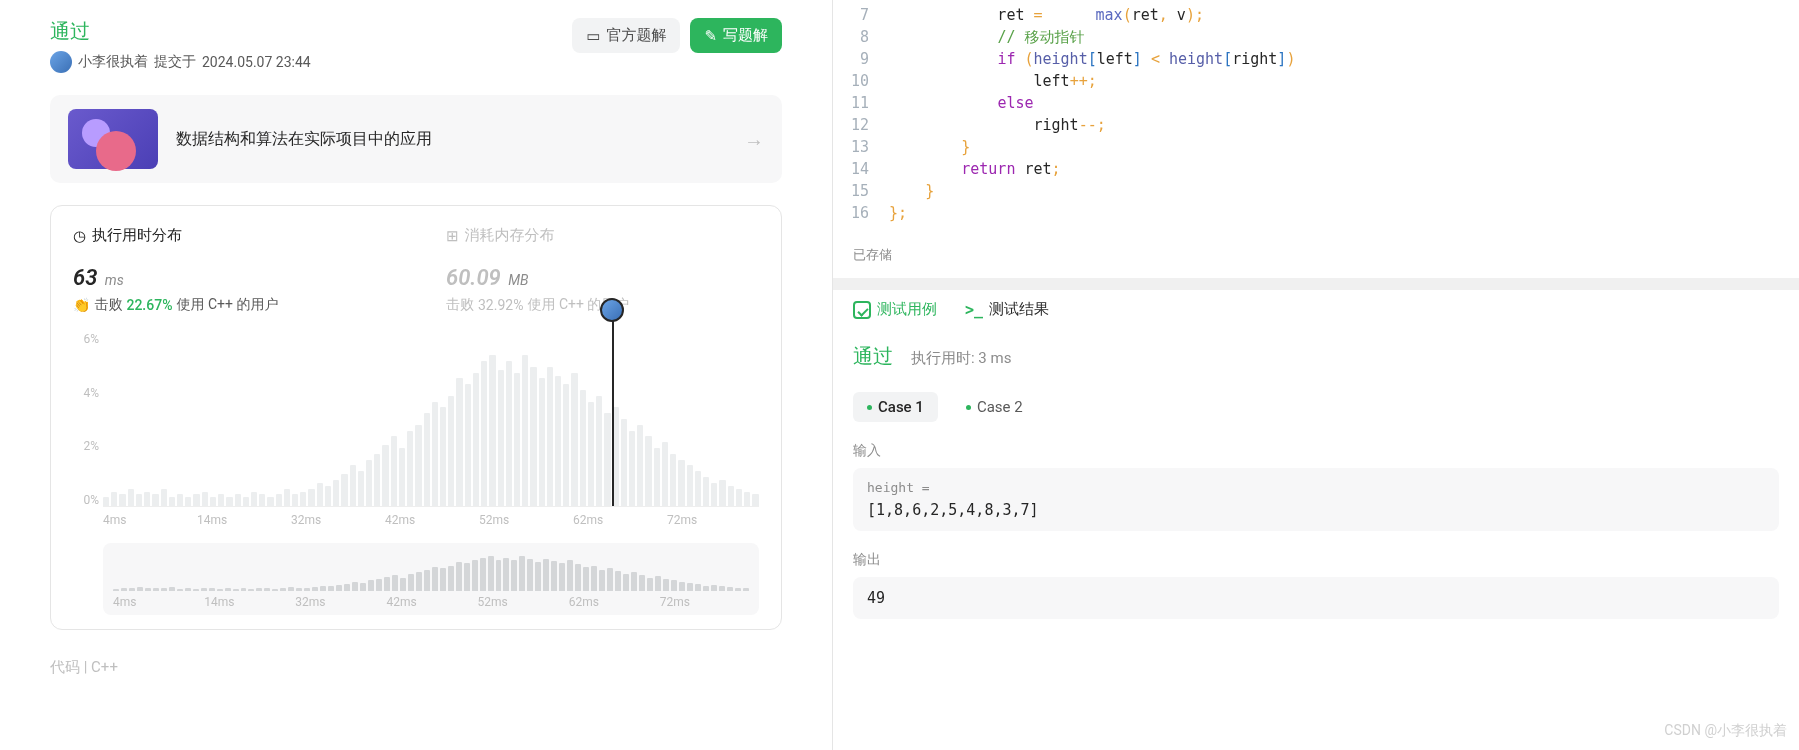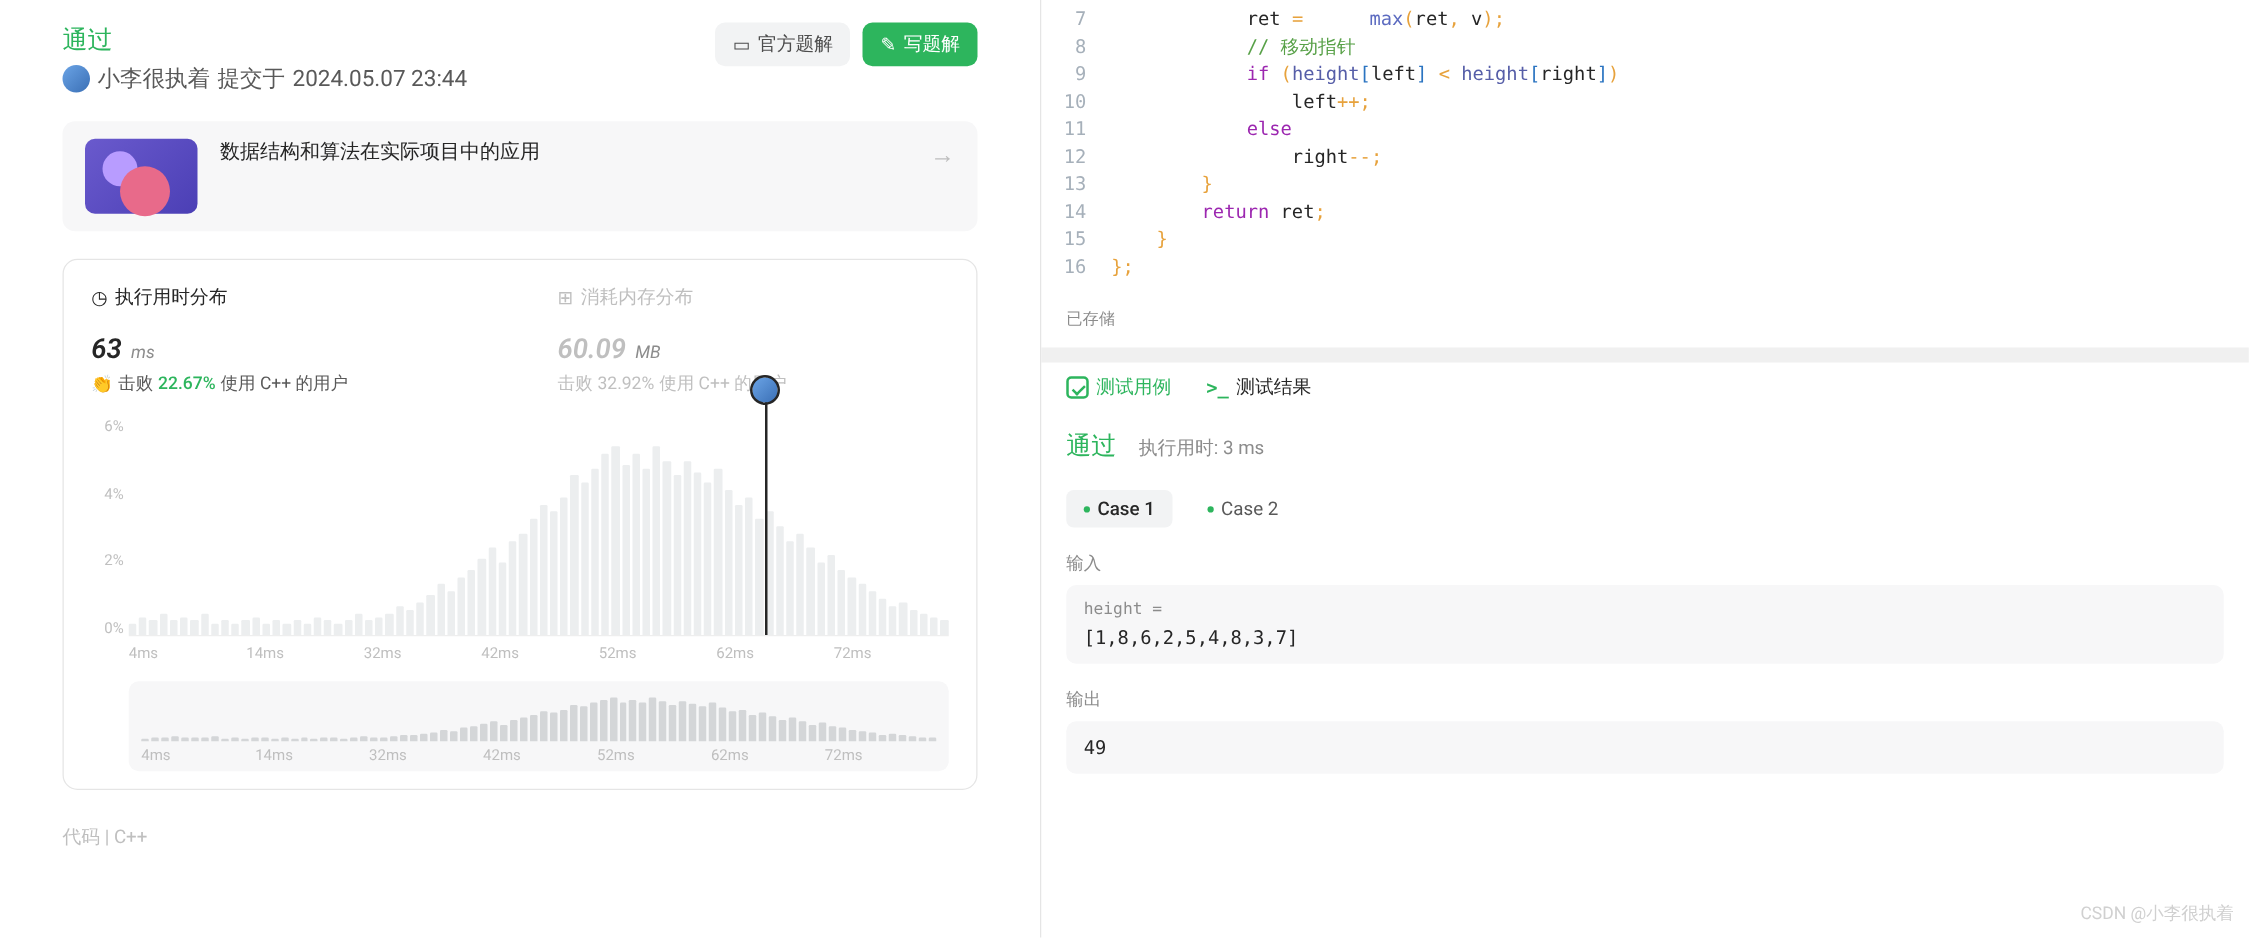--- a/index.html
+++ b/index.html
@@ -2,27 +2,27 @@
 <html><head>
 <meta charset="utf-8">
 <style>
 * { margin: 0; padding: 0; box-sizing: border-box; }
 body { font-family: -apple-system, BlinkMacSystemFont, "Segoe UI", Roboto, "Helvetica Neue", Arial, sans-serif; background: #fff; width: 1799px; height: 750px; display: flex; overflow: hidden; font-size: 14px; color: #262626; }
 .left-panel { width: 832px; padding: 0 50px 0 50px; overflow-y: auto; }
 .right-panel { flex: 1; border-left: 1px solid #e5e5e5; display: flex; flex-direction: column; min-width: 0; }
 .status-row { display: flex; justify-content: space-between; align-items: flex-start; margin-top: 18px; }
 .status-left {}
 .status-pass { color: #2db55d; font-size: 20px; font-weight: 500; }
-.submitter { display: flex; align-items: center; gap: 6px; margin-top: 6px; color: #595959; font-size: 18px; }
+.submitter { display: flex; align-items: center; gap: 6px; margin-top: 6px; color: #595959; font-size: 14px; }
 .avatar { width: 22px; height: 22px; border-radius: 50%; background: linear-gradient(135deg,#6ba4e6,#3a6fb5); display: inline-block; }
 .btns { display: flex; gap: 10px; }
 .btn { display: flex; align-items: center; gap: 6px; padding: 8px 14px; border-radius: 8px; font-size: 15px; cursor: pointer; border: none; }
 .btn-gray { background: #f2f3f4; color: #4d4d4d; }
 .btn-green { background: #2db55d; color: #fff; }
-.promo { background: #f7f7f8; border-radius: 10px; padding: 14px 18px; margin-top: 22px; display: flex; gap: 18px; cursor: pointer; }
+.promo { background: #f7f7f8; border-radius: 10px; padding: 14px 18px; margin-top: 22px; display: flex; align-items: center; gap: 18px; cursor: pointer; }
 .promo-thumb { width: 90px; height: 60px; background: linear-gradient(135deg,#6a5acd,#4b3fb5); border-radius: 8px; position: relative; flex-shrink: 0; }
 .promo-thumb::before { content:""; position:absolute; width:28px; height:28px; border-radius:50%; background:#b89cff; top:10px; left:14px; }
 .promo-thumb::after { content:""; position:absolute; width:40px; height:40px; border-radius:50%; background:#e86a8a; top:22px; left:28px; }
 .promo-body { flex: 1; }
 .promo-title { font-size: 16px; color: #262626; font-weight: 500; }
 .promo-desc { font-size: 13px; color: #8c8c8c; margin-top: 4px; }
 .promo-arrow { color: #bfbfbf; font-size: 20px; }
 .stats-card { border: 1px solid #e5e5e5; border-radius: 12px; margin-top: 22px; padding: 20px 22px 14px 22px; }
 .stats-row { display: flex; gap: 60px; }
 .stat-block { flex: 1; }

